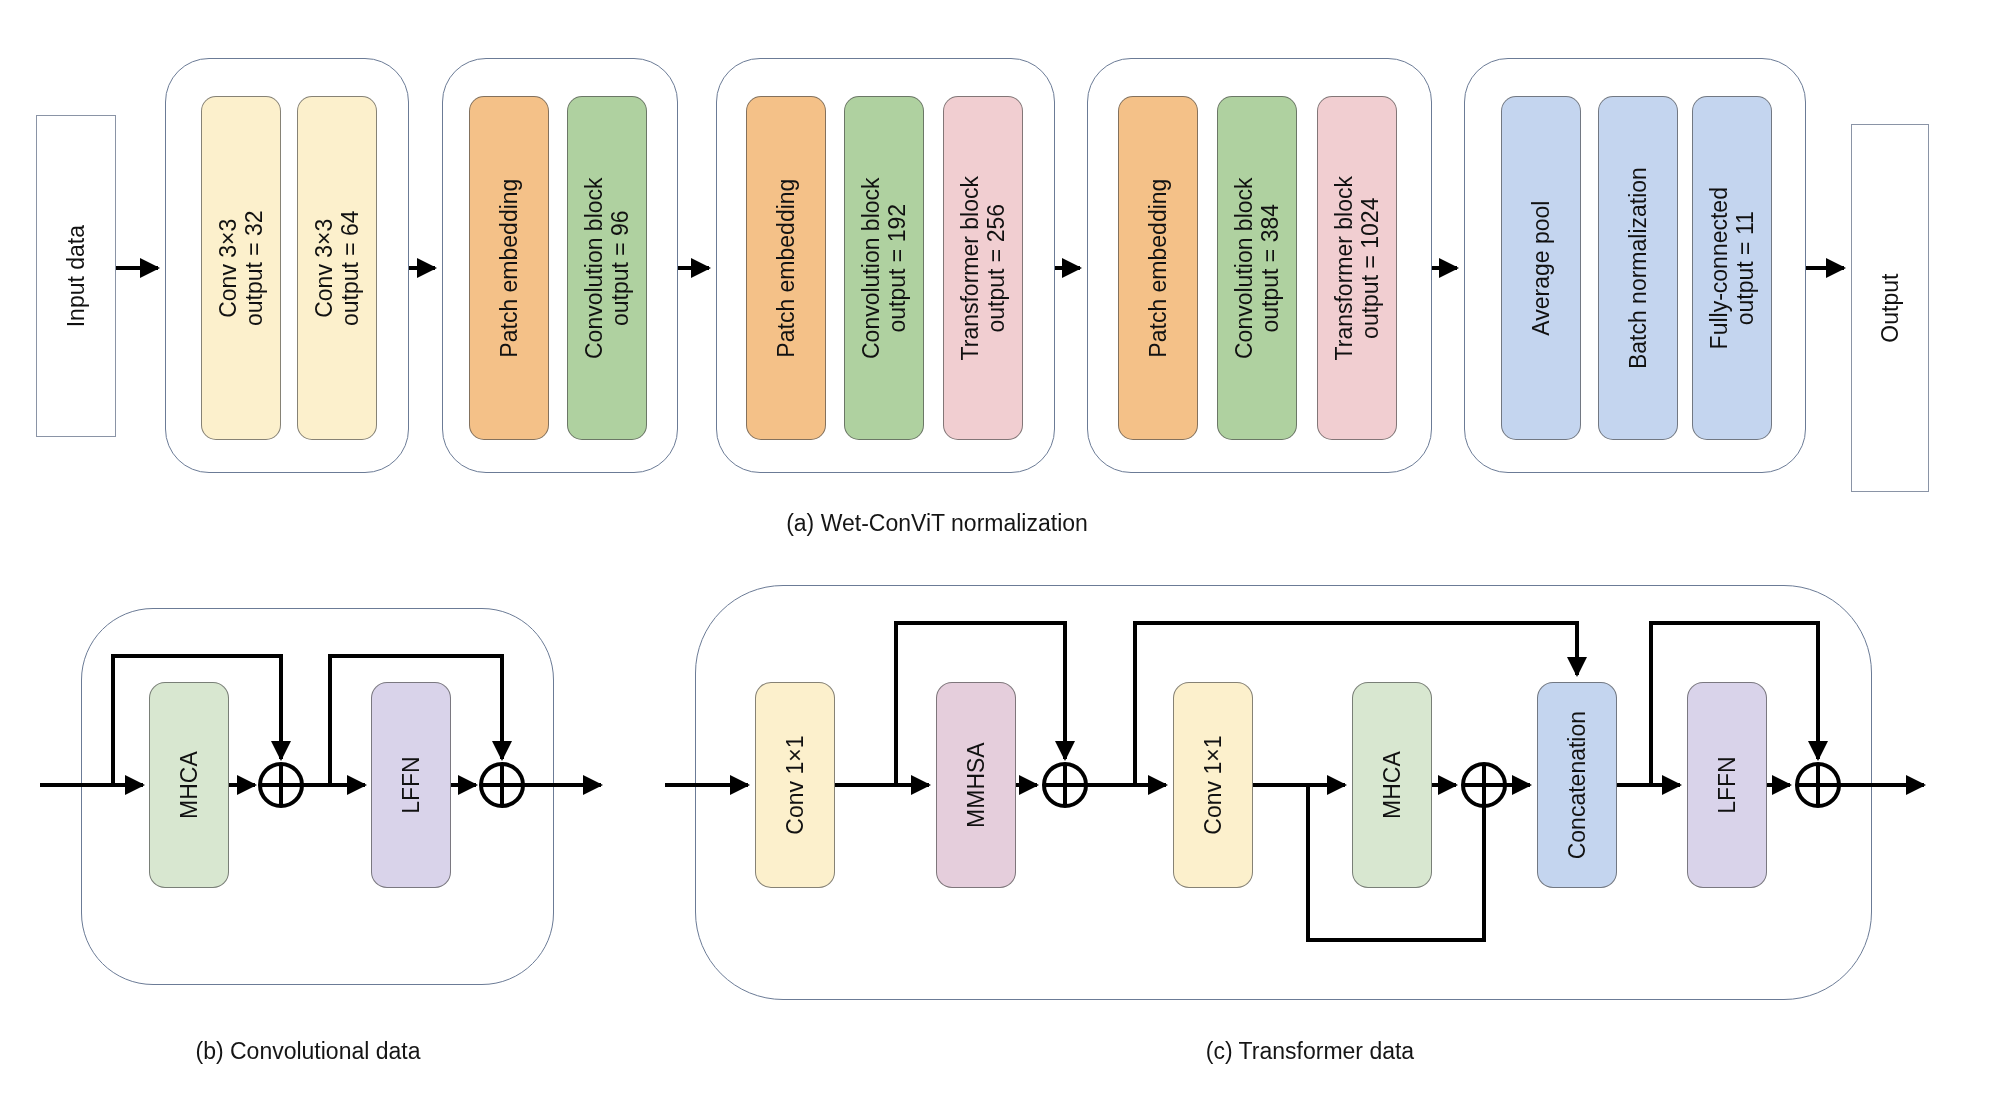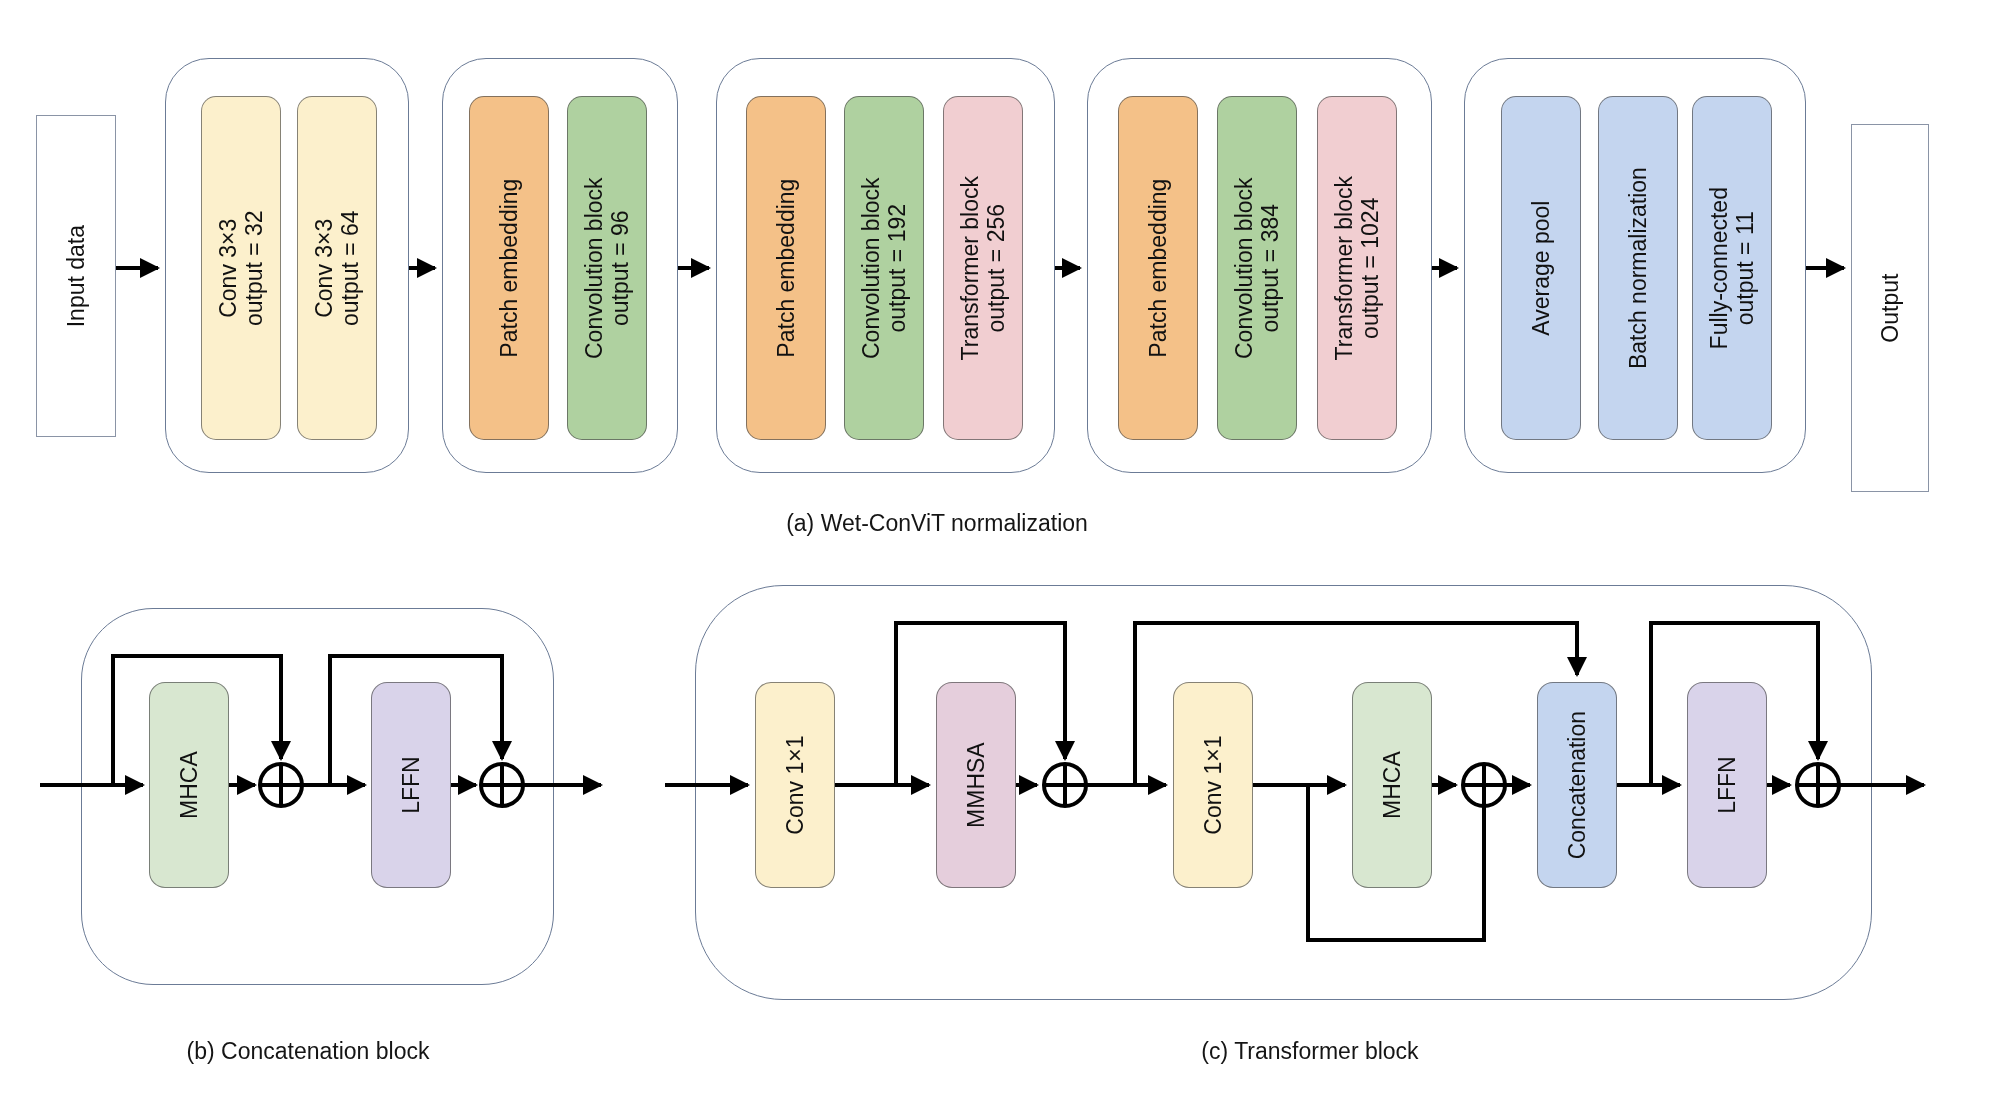--- a/index.html
+++ b/index.html
@@ -256,16 +256,16 @@
         <span class="vlabel" style="width:206px;">Concatenation</span>
       </div>
   </div>
   <div class="blk small lavender layer-blocks" style="left:1687px;top:682px;width:80px;height:206px;z-index:4;">
     <div class="vwrap">
         <span class="vlabel" style="width:206px;">LFFN</span>
       </div>
   </div>
 
   <div class="caption" style="left:687px;top:510px;width:500px;">(a) Wet-ConViT normalization</div>
-  <div class="caption" style="left:108px;top:1038px;width:400px;">(b) Concatenation block</div>
-  <div class="caption" style="left:1110px;top:1038px;width:400px;">(c) Transformer block</div>
+  <div class="caption" style="left:108px;top:1038px;width:400px;">(b) Convolutional data</div>
+  <div class="caption" style="left:1110px;top:1038px;width:400px;">(c) Transformer data</div>
 
 </div>
 
 </body></html>

